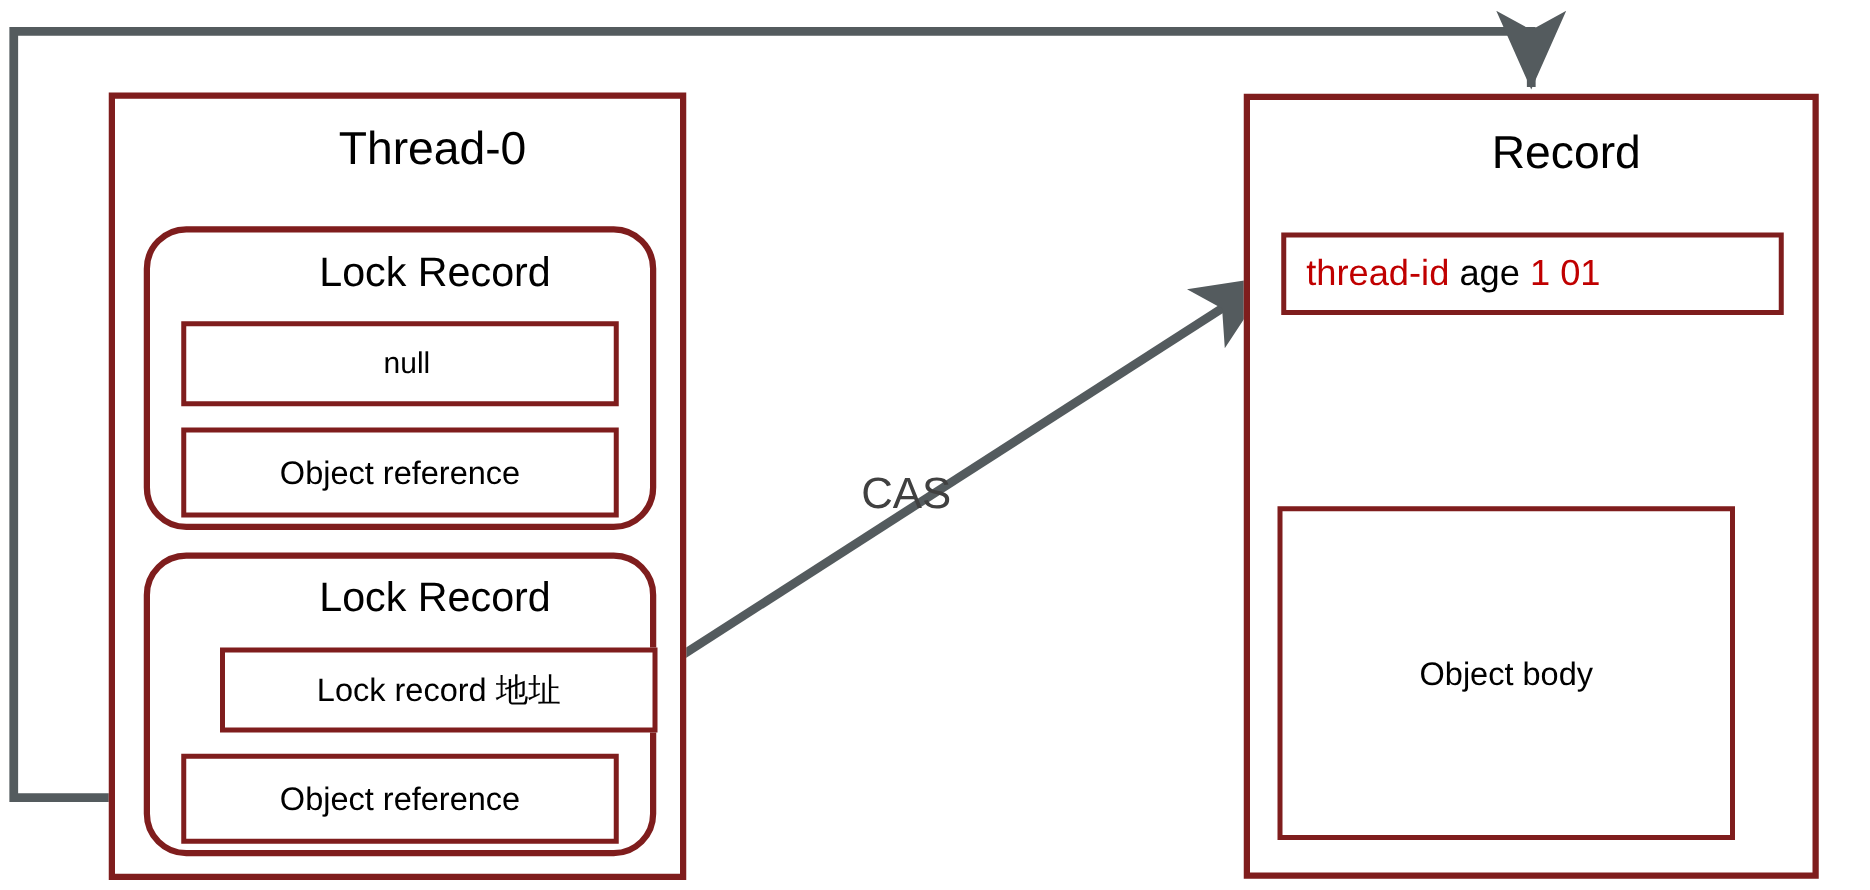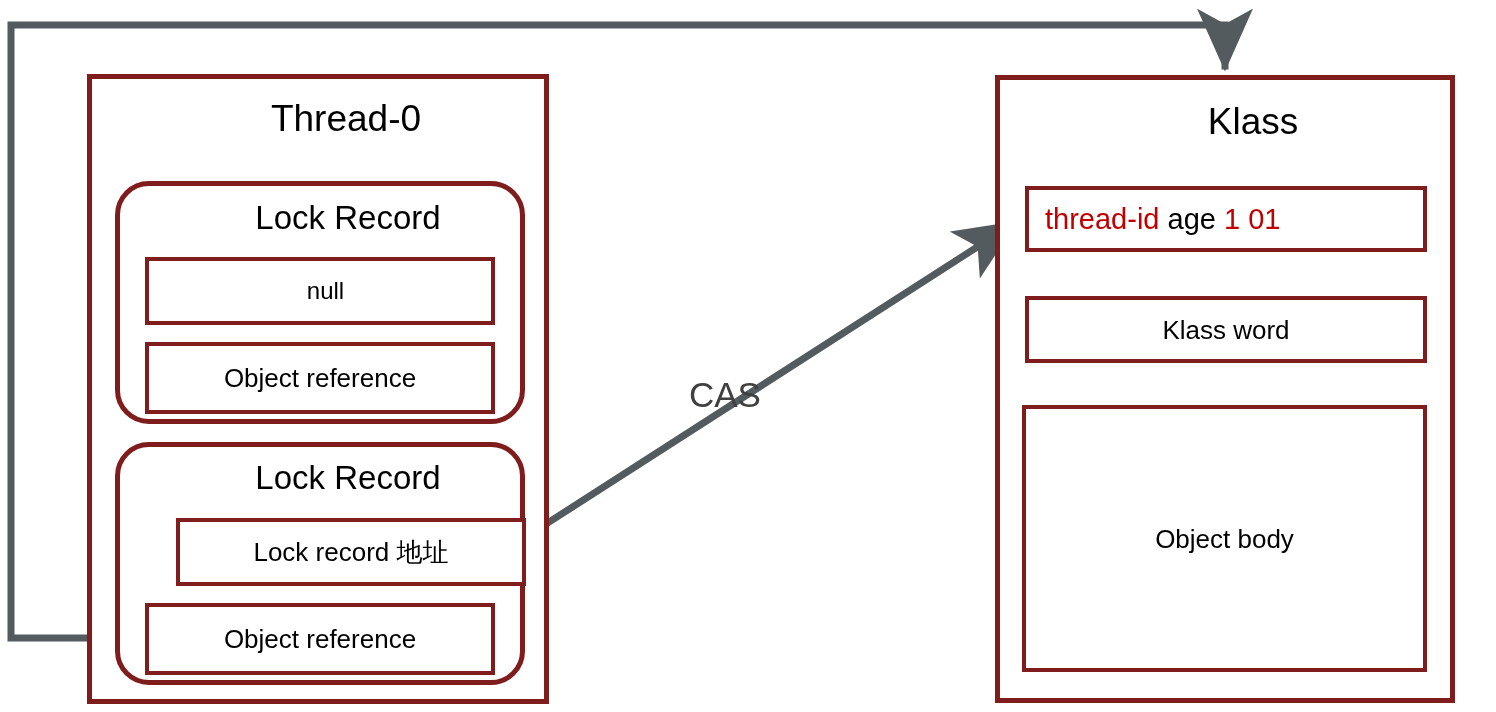--- a/index.html
+++ b/index.html
@@ -140,31 +140,28 @@
   <div class="box cell" style="left:145px; top:518px; width:350px; height:68px;margin-left:31px;">
     <span class="cell-text big">Lock record 地址</span>
   </div>
 
   <div class="box cell" style="left:145px; top:603px; width:350px; height:72px;">
     <span class="cell-text big">Object reference</span>
   </div>
 
   <div class="box outer-box" style="left:995px; top:75px; width:460px; height:628px;"></div>
 
-  <div class="title" style="left:995px; top:103px; width:460px;">Klass</div>
+  <div class="title" style="left:995px; top:103px; width:460px;">Record</div>
 
   <div class="box cell markword" style="left:1025px; top:186px; width:402px; height:66px;">
     <span class="mw">
       <span class="red">thread-id</span><span class="blk">&nbsp;</span><span class="blk">age</span><span class="blk">&nbsp;</span><span class="red">1 01</span>
     </span>
   </div>
 
-  <div class="box cell" style="left:1025px; top:296px; width:402px; height:67px;">
-    <span class="cell-text big">Klass word</span>
-  </div>
 
-  <div class="box cell" style="left:1022px; top:405px; width:405px; height:267px;">
+  <div class="box cell" style="left:1022px; top:405px; width:366px; height:267px;">
     <span class="cell-text big">Object body</span>
   </div>
 
   <div class="cas-label" style="left:689px; top:345px;">CAS</div>
 
 </div>
 
 </body></html>

